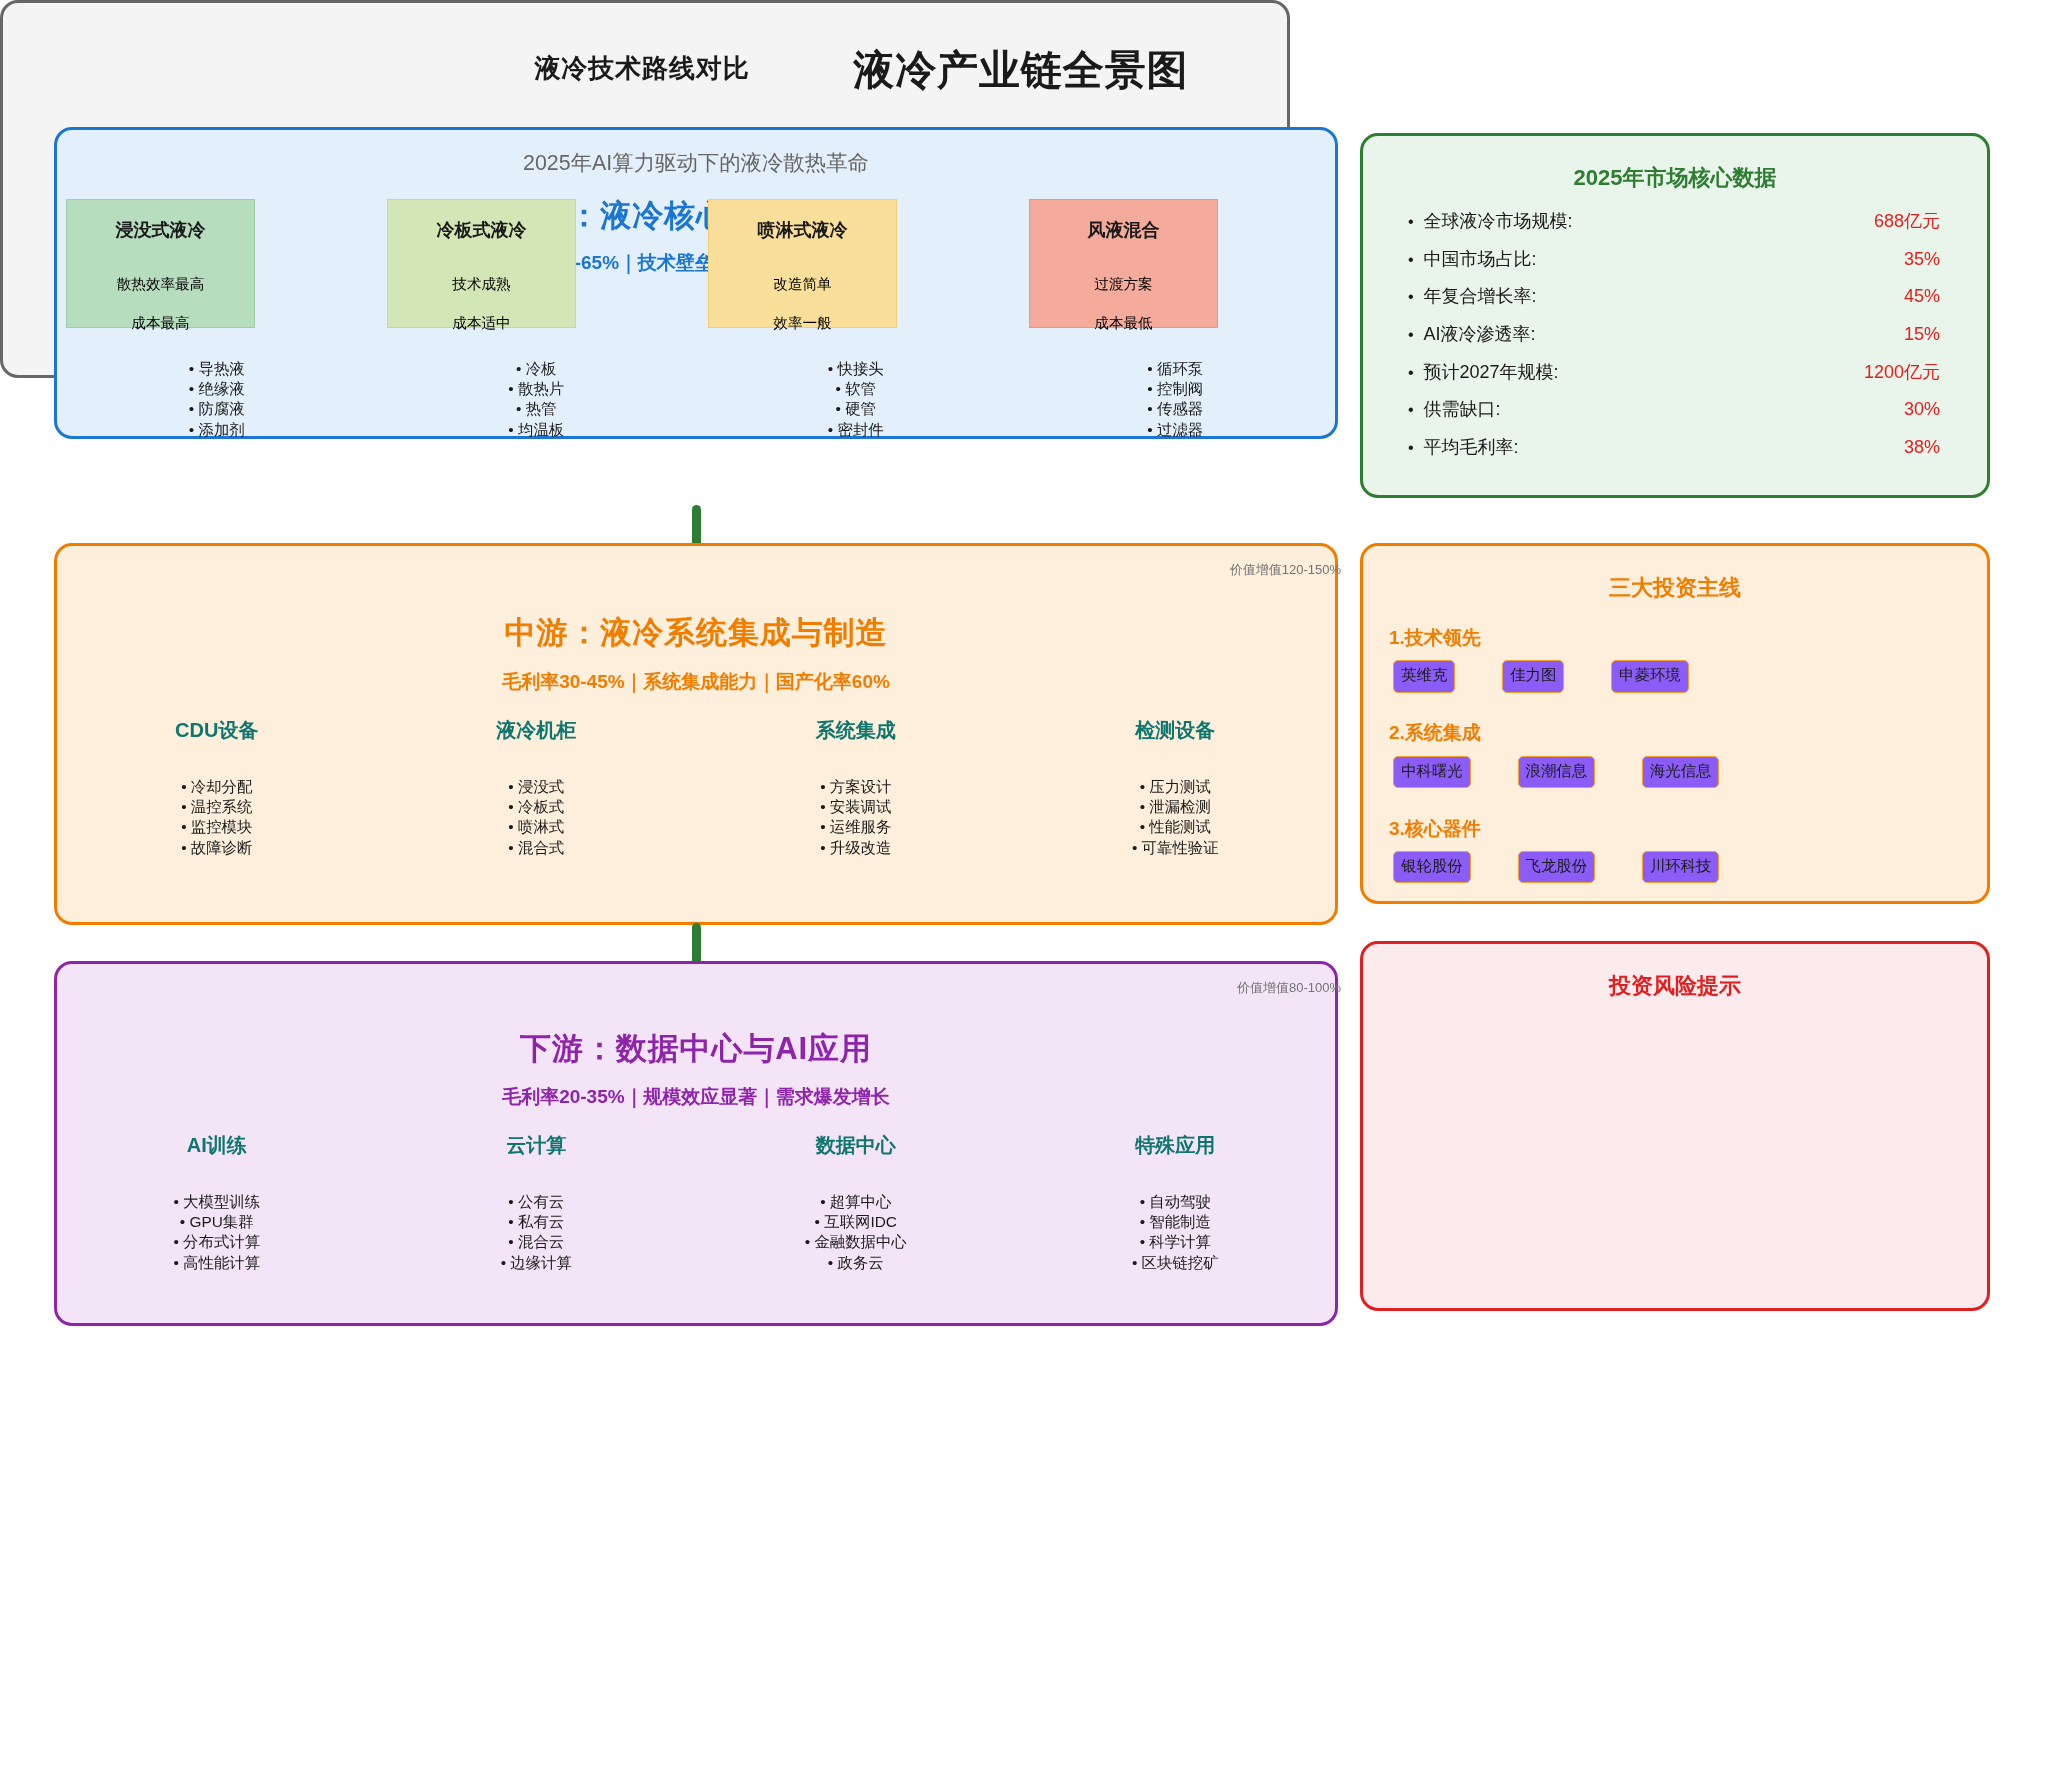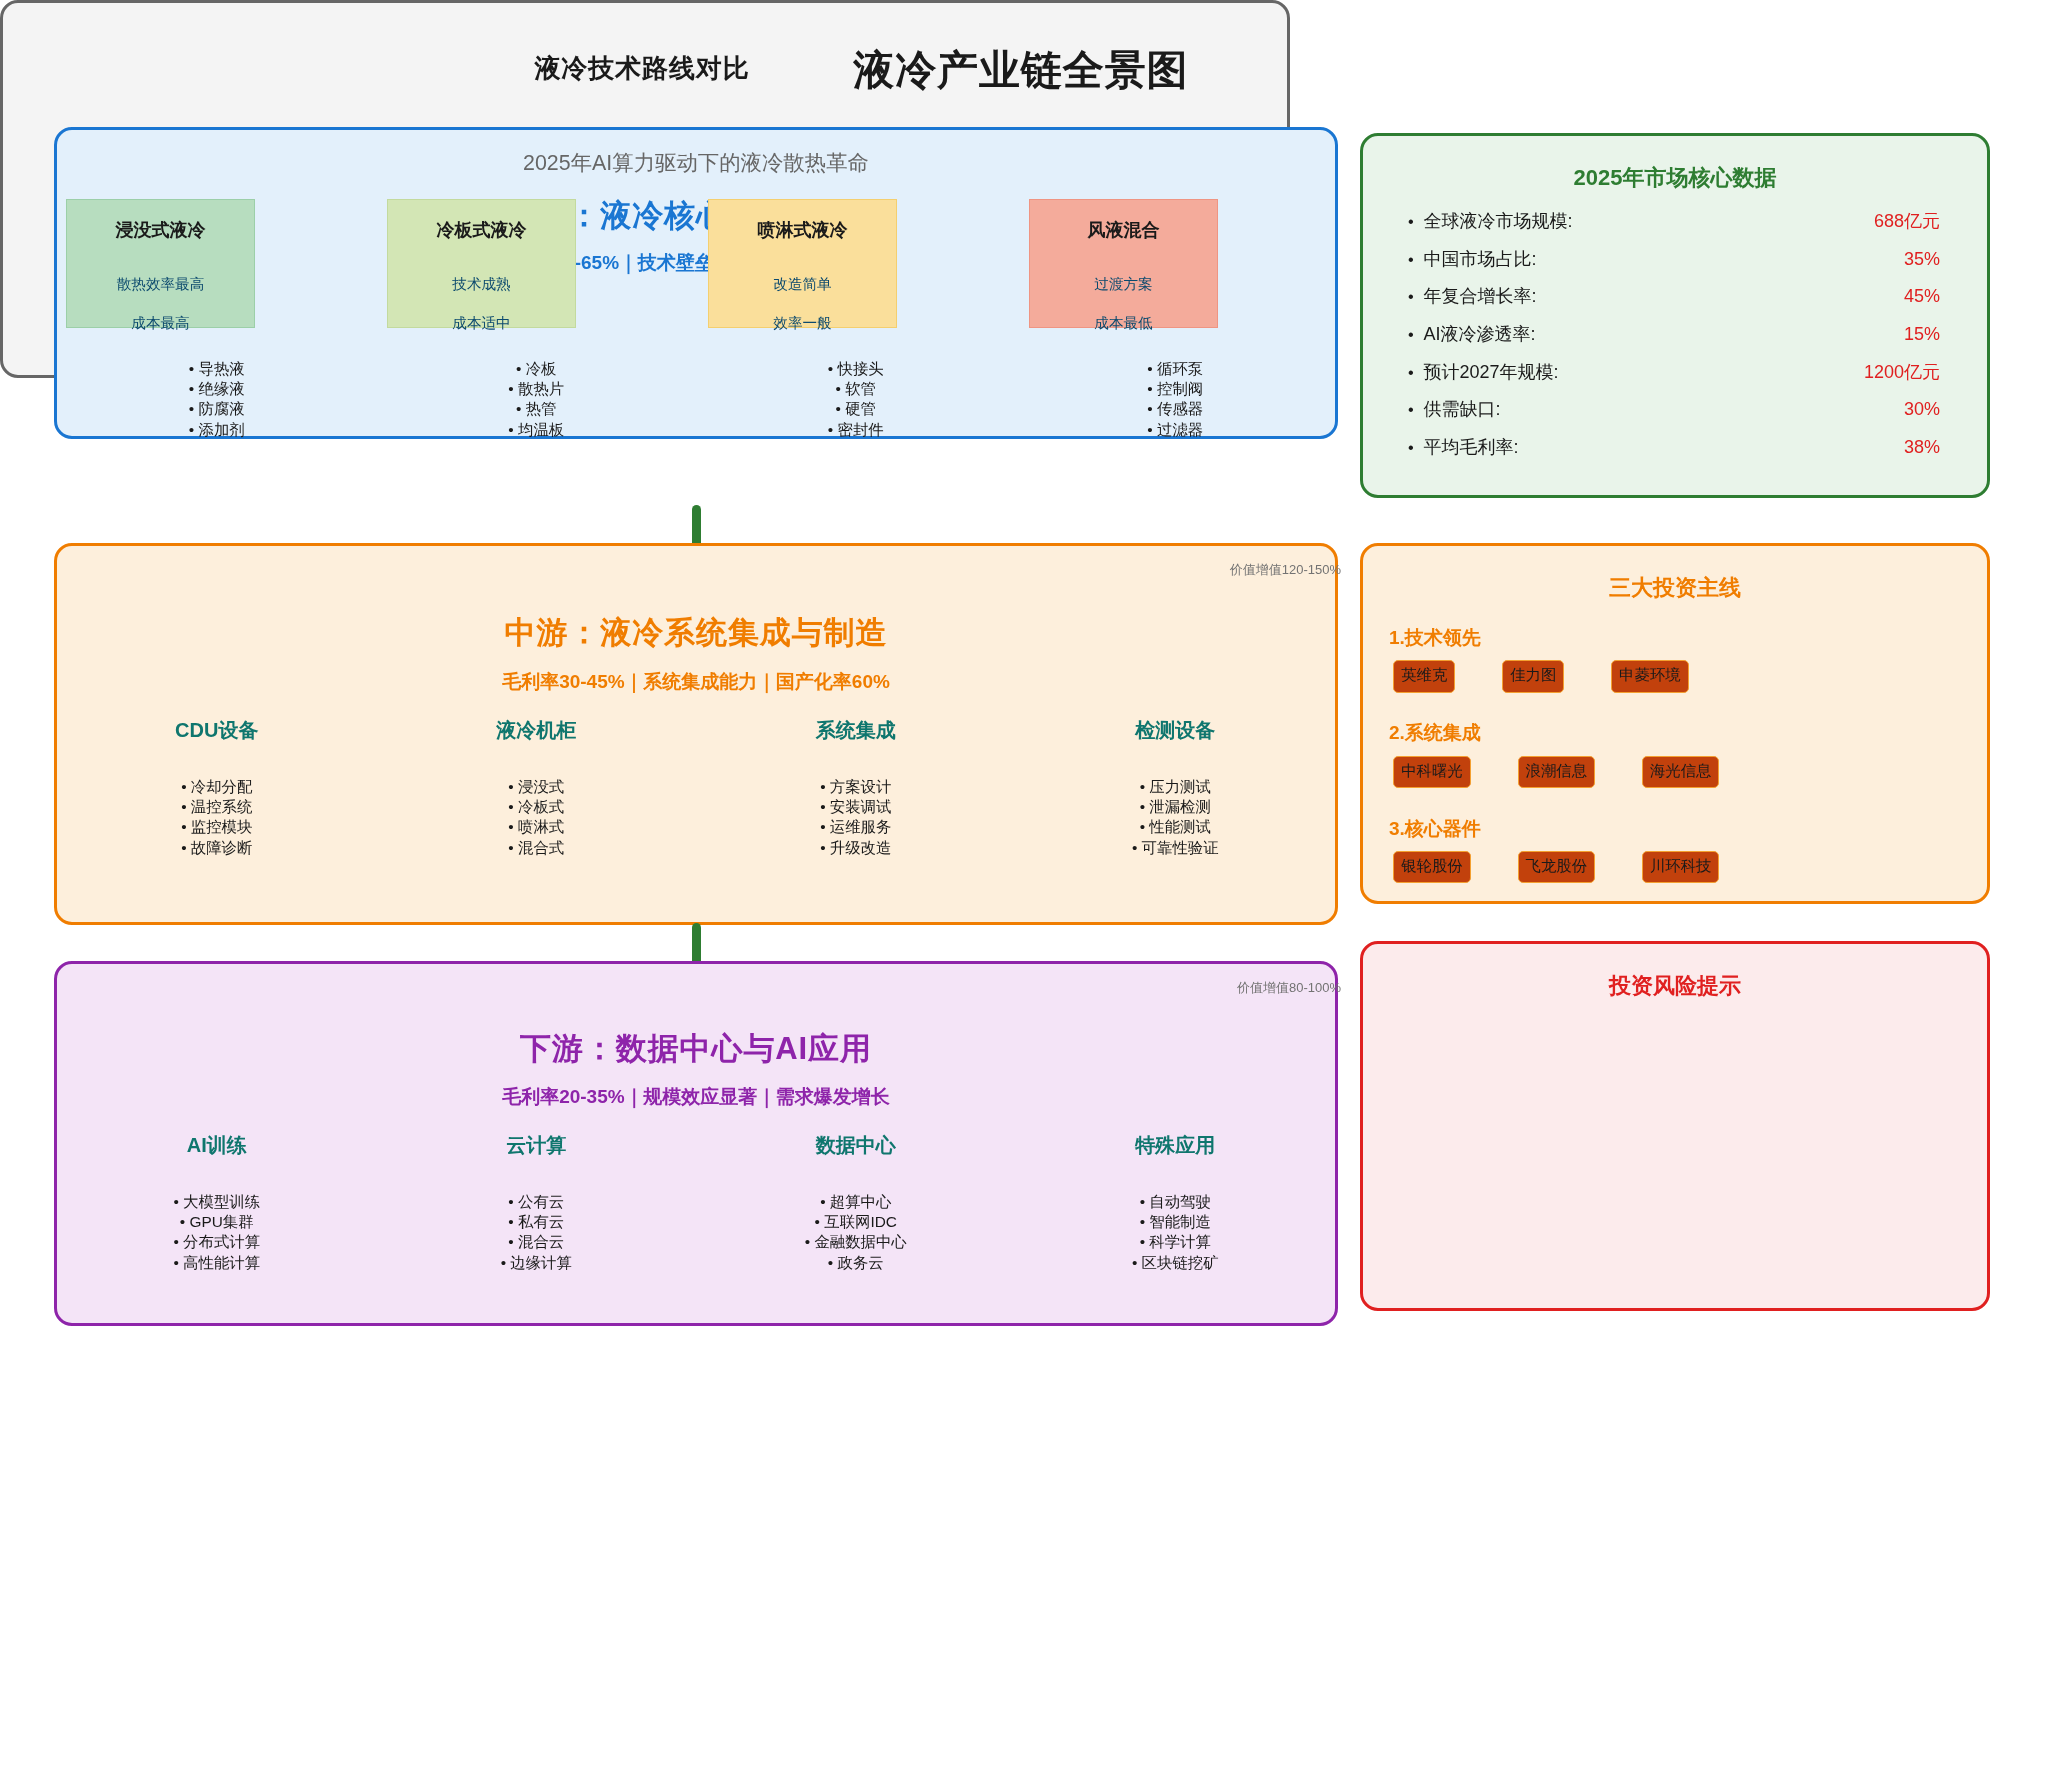--- a/index.html
+++ b/index.html
@@ -95,21 +95,21 @@
   .mrow .mlabel{flex:1;font-size:18px;color:#1a1a1a;white-space:nowrap;}
   .mrow .mval{font-size:18px;color:#e02020;text-align:right;white-space:nowrap;}
 
   
   #invest-body{position:absolute;left:26px;top:79px;width:540px;}
   .theme{margin-bottom:27.4px;}
   .theme-name{font-size:19px;color:#f07d00;font-weight:bold;margin-bottom:9.4px;}
   .tags{display:flex;}
   .tag{
     box-sizing:border-box;
-    border:1.7px solid #f4a030;border-radius:5.1px;background:#c2410c;
+    border:1.7px solid #f4a030;border-radius:5.1px;background:#8b5cf6;
     font-size:15.4px;color:#1a1a1a;
     padding:3.9px 6.9px 5.6px;white-space:nowrap;
   }
   .tag:nth-child(1){margin-left:4.3px;}
   .tag:nth-child(2){margin-left:47px;}
   .tag:nth-child(3){margin-left:47px;}
 
   
   #risk-list{position:absolute;left:45px;top:81px;width:549px;
              list-style:none;margin:0;padding:0;}
@@ -123,21 +123,21 @@
   }
   #compare-cards{position:absolute;left:0;top:199px;width:1284px;display:flex;}
   .cardwrap{flex:1;display:flex;justify-content:center;}
   .card{
     box-sizing:border-box;width:189px;height:129px;
     border-width:1.7px;border-style:solid;
     display:flex;flex-direction:column;align-items:center;
     padding-top:18px;
   }
   .card-name{font-size:18px;font-weight:bold;color:#1a1a1a;margin-bottom:33px;}
-  .card-line{font-size:14.6px;color:#0c4a6e;margin-bottom:20px;}
+  .card-line{font-size:14.6px;color:#000000;margin-bottom:20px;}
 </style>
 </head>
 <body>
 
 <div class="page">
 
   <div id="main-title">液冷产业链全景图</div>
 
   <div class="panel stage" id="stage-up">
     <div class="stage-sub" style="top:18px;">2025年AI算力驱动下的液冷散热革命</div>

